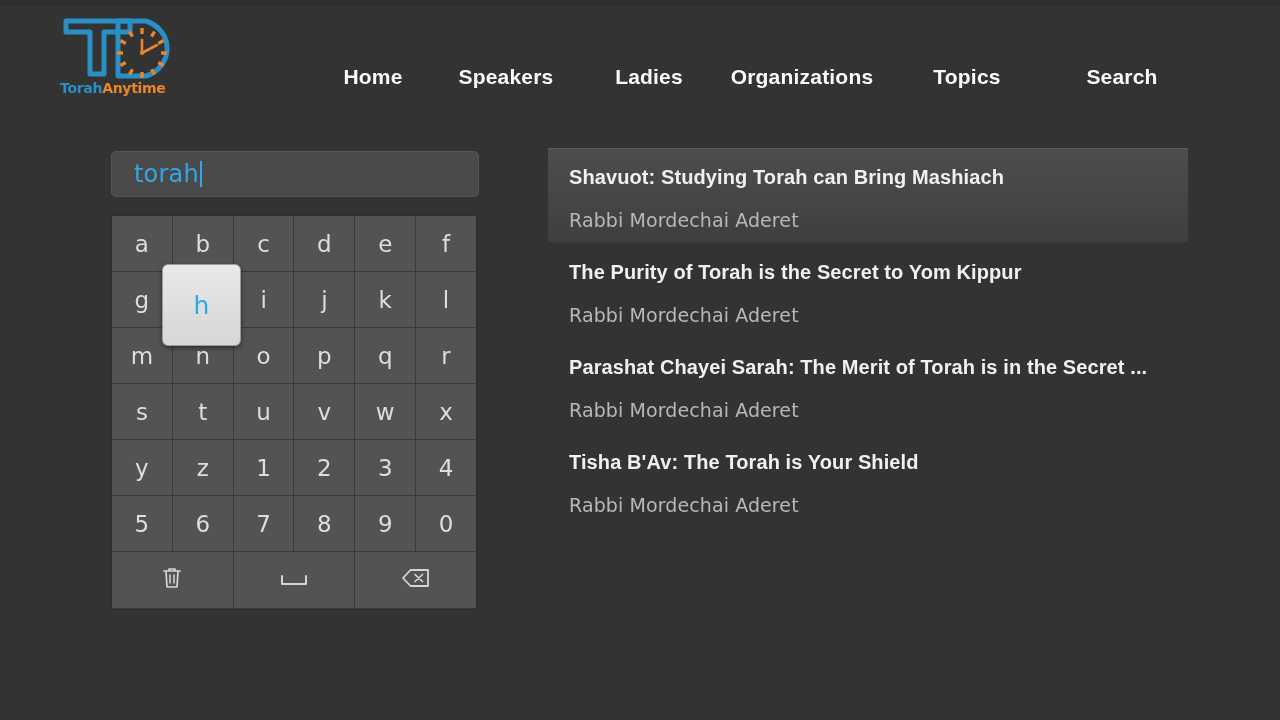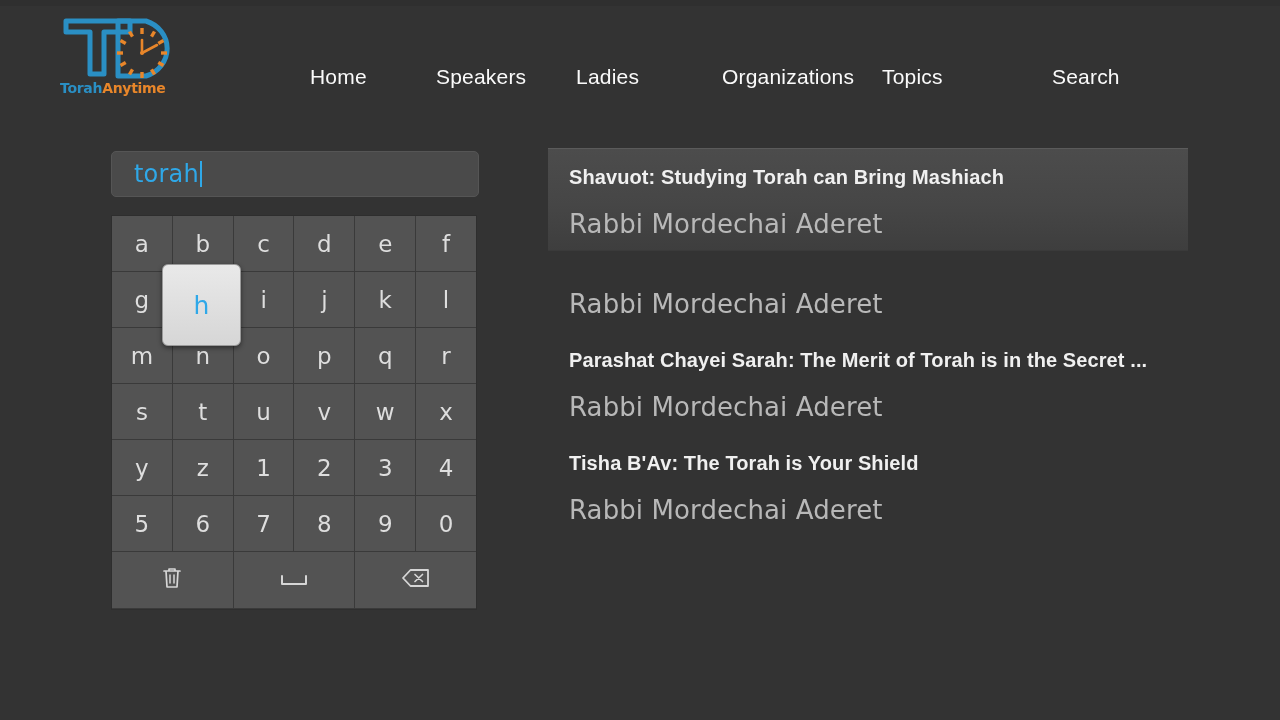--- a/index.html
+++ b/index.html
@@ -68,24 +68,24 @@
     left: 310px;
     top: 50px;
     width: 900px;
     height: 34px;
     display: flex;
     align-items: center;
   }
   .nav-item {
     color: #fafafa;
     font-size: 21px;
-    font-weight: normal;
+    font-weight: bold;
     letter-spacing: 0.2px;
     white-space: nowrap;
-    text-align: left;
+    text-align: center;
     cursor: pointer;
     font-family: "Liberation Sans", sans-serif;
     margin-top: 20px;
   }
   .nav-item:nth-child(1) { width: 126px; }
   .nav-item:nth-child(2) { width: 140px; }
   .nav-item:nth-child(3) { width: 146px; }
   .nav-item:nth-child(4) { width: 160px; }
   .nav-item:nth-child(5) { width: 170px; }
   .nav-item:nth-child(6) { width: 140px; }
@@ -216,21 +216,21 @@
     font-size: 20px;
     font-weight: bold;
     letter-spacing: 0.1px;
     white-space: nowrap;
     overflow: hidden;
     font-family: "Liberation Sans", sans-serif;
   }
   .result-speaker {
     margin-top: 20px;
     color: #b8b8b8;
-    font-size: 26px;
+    font-size: 19px;
     letter-spacing: 0.1px;
     font-family: "DejaVu Sans", sans-serif;
   }
 </style>
 </head>
 <body>
 
 <div class="top-sliver"></div>
 
 <div class="header">
@@ -377,20 +377,21 @@
 
 
   <div class="results-list">
 
     <div class="result-item selected">
       <div class="result-title">Shavuot: Studying Torah can Bring Mashiach</div>
       <div class="result-speaker">Rabbi Mordechai Aderet</div>
     </div>
 
     <div class="result-item">
+      <div class="result-title">The Purity of Torah is the Secret to Yom Kippur</div>
       <div class="result-speaker">Rabbi Mordechai Aderet</div>
     </div>
 
     <div class="result-item">
       <div class="result-title">Parashat Chayei Sarah: The Merit of Torah is in the Secret ...</div>
       <div class="result-speaker">Rabbi Mordechai Aderet</div>
     </div>
 
     <div class="result-item">
       <div class="result-title">Tisha B'Av: The Torah is Your Shield</div>

